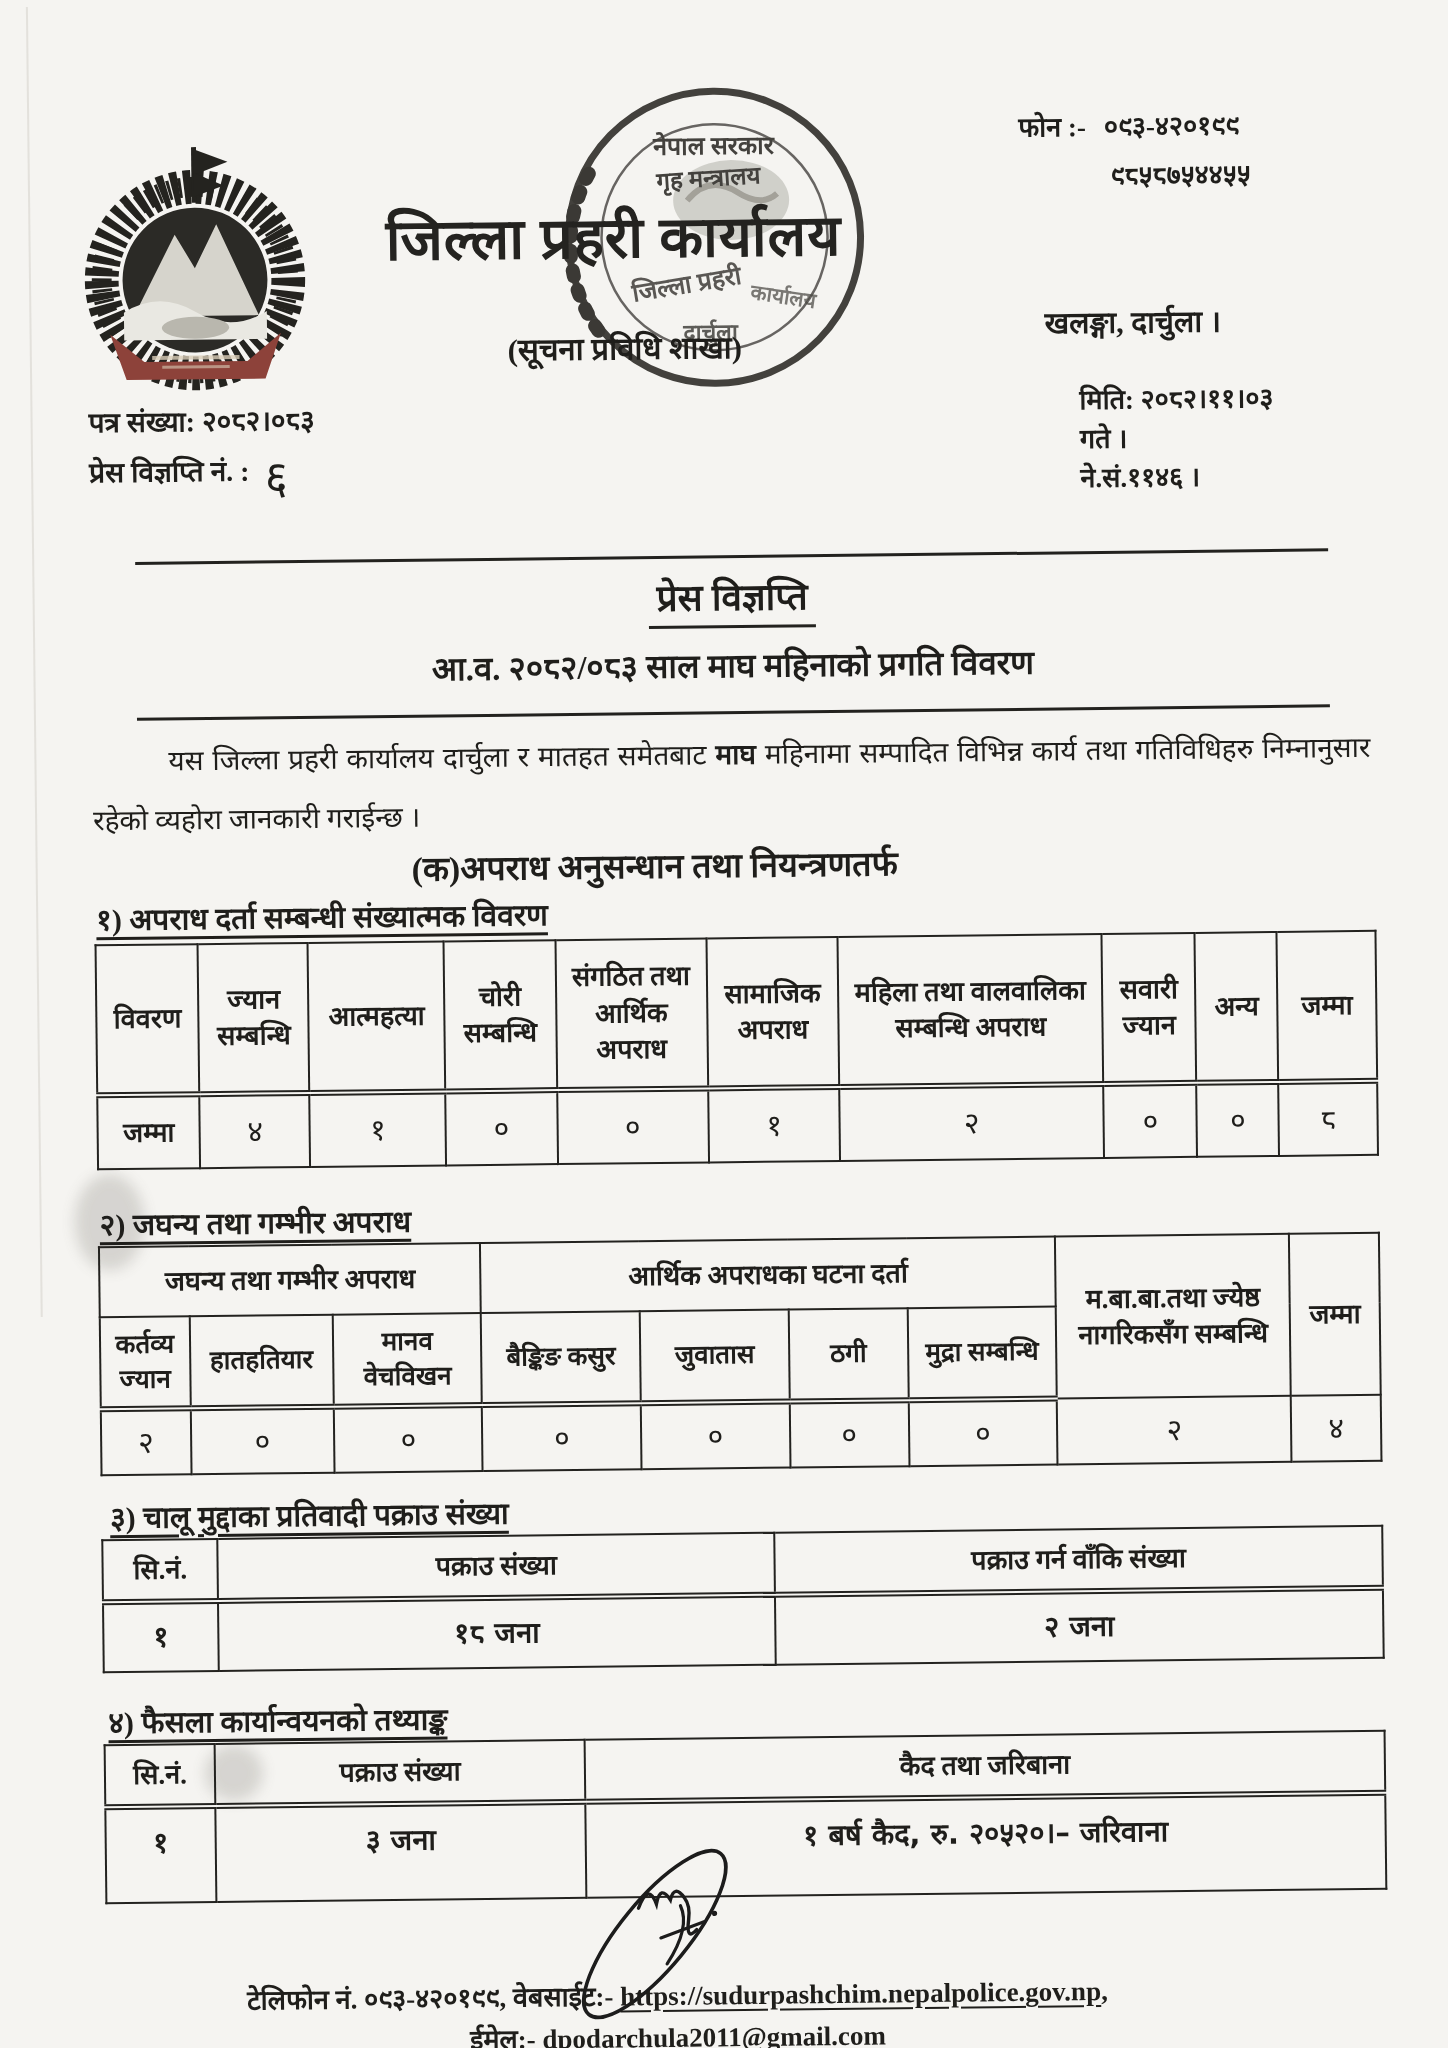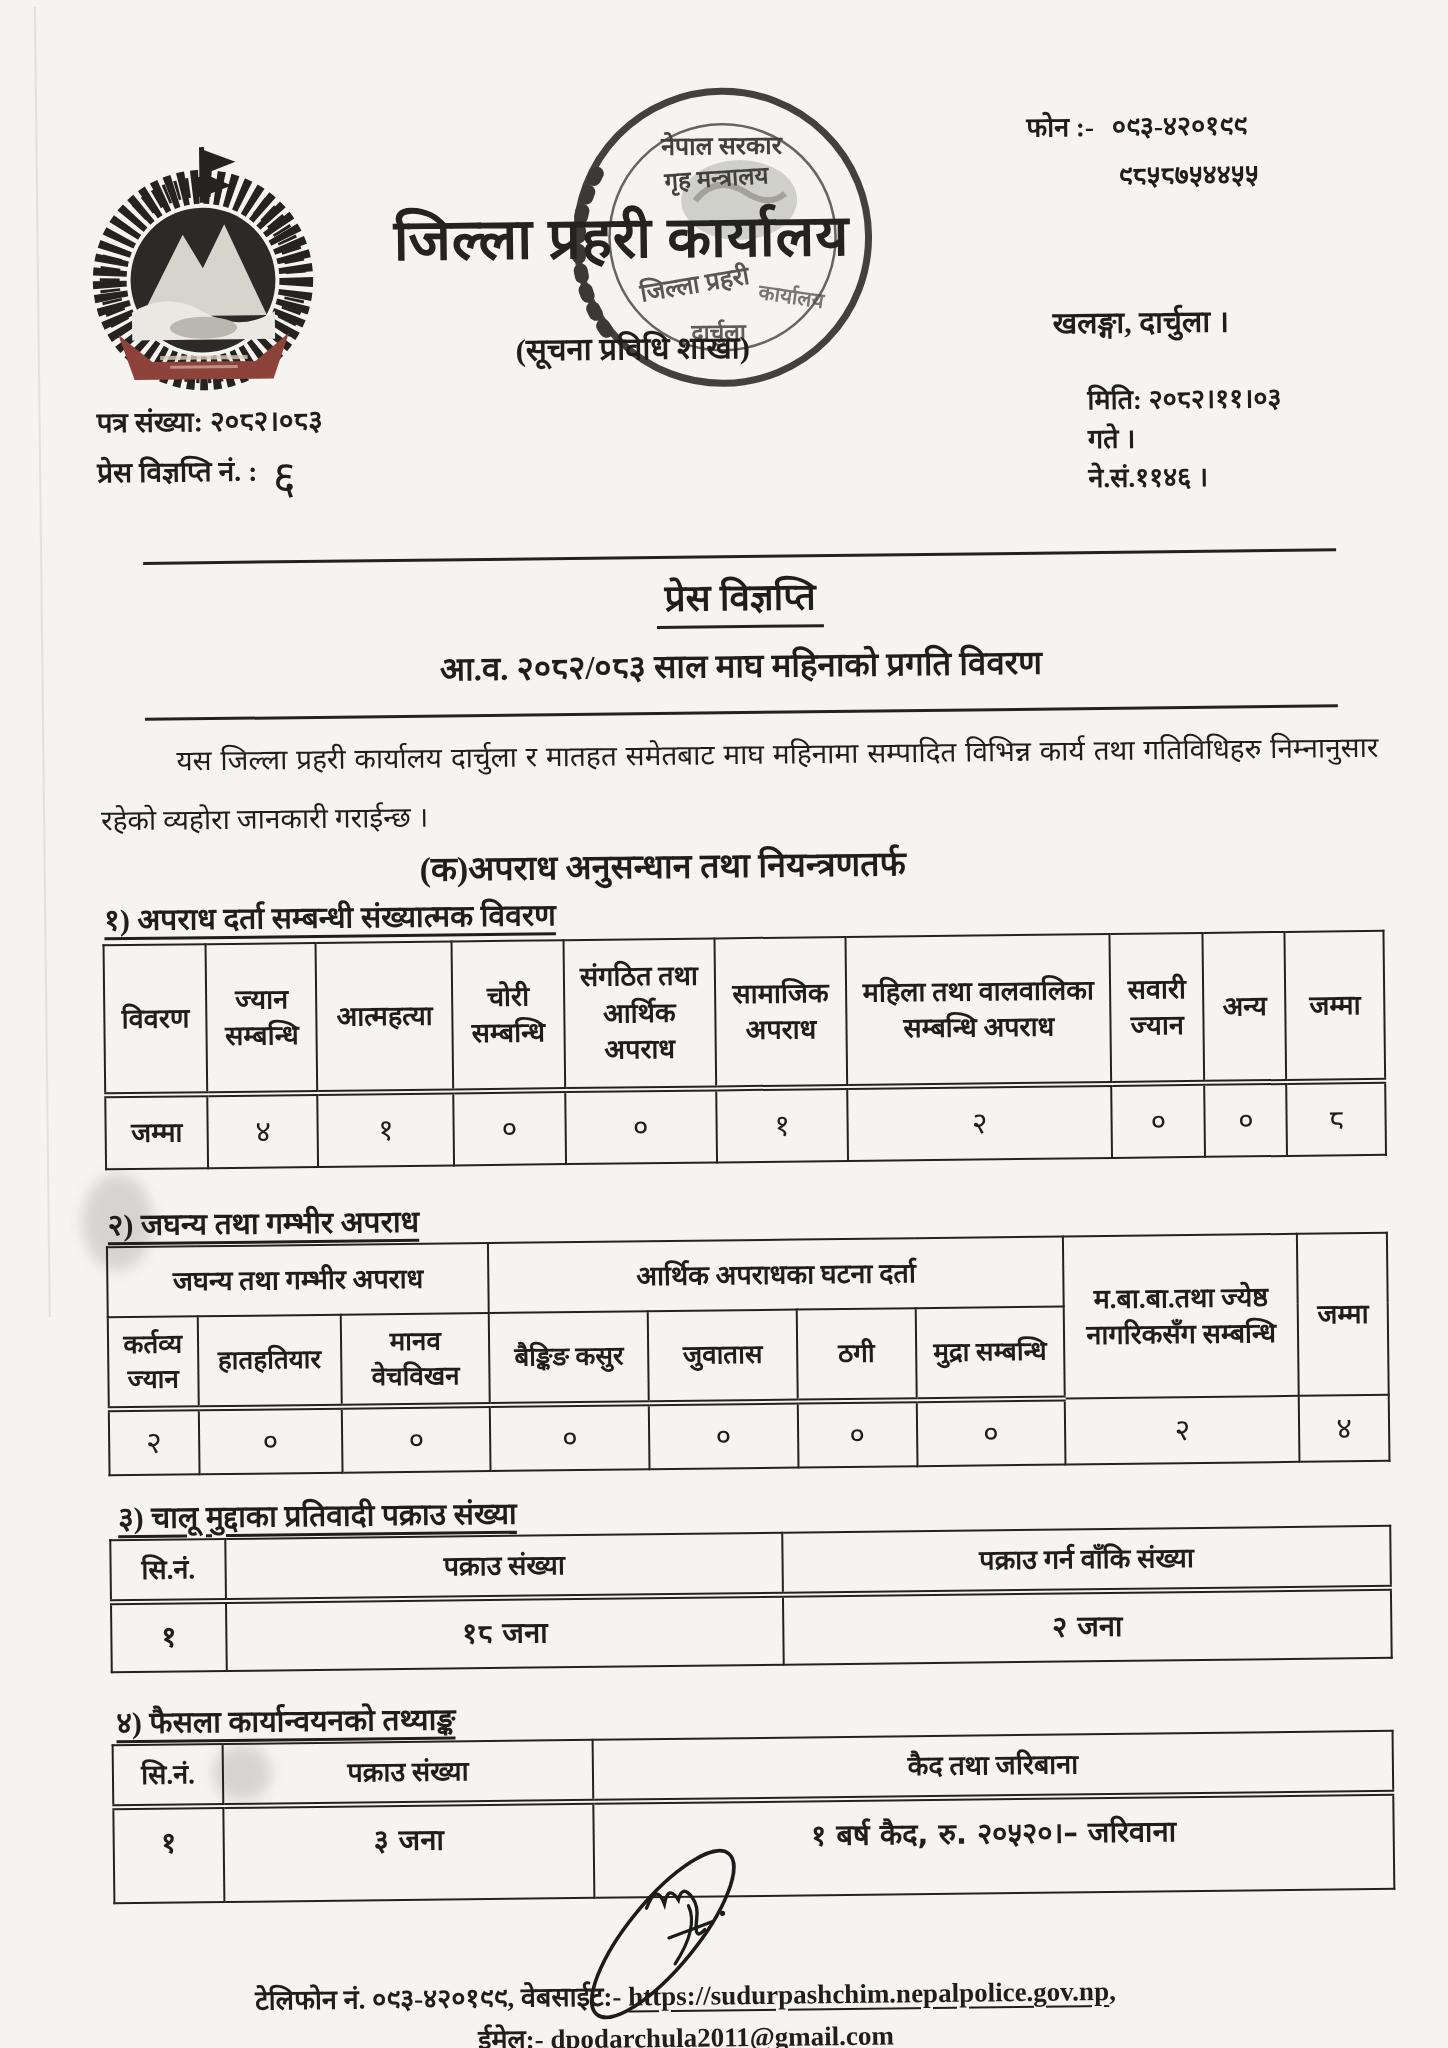--- a/index.html
+++ b/index.html
@@ -4,21 +4,21 @@
 <title>District Police Office Darchula - Press Release</title>
 <style>
   * { margin:0; padding:0; box-sizing:border-box; }
   html,body { width:1448px; height:2048px; }
   body {
     background:#f5f4f1;
     font-family:"Liberation Serif","DejaVu Serif",serif;
     color:#1f1e1b;
     overflow:hidden;
   }
-  #page { position:relative; width:1312px; height:2048px;margin-left:8px; }
+  #page { position:relative; width:1312px; height:2048px; }
   #sheet { position:absolute; inset:0; transform:rotate(-0.65deg); transform-origin:50% 48%; }
   .abs { position:absolute; }
 
   
   .scan-line { position:absolute; left:37px; top:0; width:2px; height:1310px; background:#dedcd7; opacity:.8; }
   .smudge { position:absolute; border-radius:50%; background:#6a675f; filter:blur(7px); opacity:.22; }
 
   
   .emblem { left:74px; top:124px; width:258px; height:282px; }
   .stamp  { left:568px; top:80px; width:310px; height:316px; mix-blend-mode:multiply; opacity:.92; }
@@ -37,21 +37,21 @@
 
   
   .banner { left:140px; top:556px; width:1193px; border-top:3px solid #23221f; border-bottom:3px solid #23221f;
     text-align:center; padding:12px 0 24px 0; }
   .banner .pr-title { display:inline-block; font-size:37px; font-weight:700;
     border-bottom:3px solid #23221f; padding:0 8px 4px 8px; }
   .banner .pr-subtitle { margin-top:14px; font-size:33px; font-weight:700; }
 
   .para { left:95px; top:726px; width:1278px; font-size:28px; line-height:2.12; text-align:justify;
     text-indent:76px; font-weight:500; }
-  .para b { font-weight:400; }
+  .para b { font-weight:700; }
 
   .section-heading { left:0; right:0; top:842px; text-align:center; font-size:34px; font-weight:800; }
 
   .tbl-heading { font-size:30px; font-weight:700; text-decoration:underline; text-underline-offset:7px;
     text-decoration-thickness:2.5px; }
   .h1 { left:97px; top:892px; }
   .h2 { left:97px; top:1197px; }
   .h3 { left:104px; top:1490px; }
   .h4 { left:100px; top:1695px; }
 

